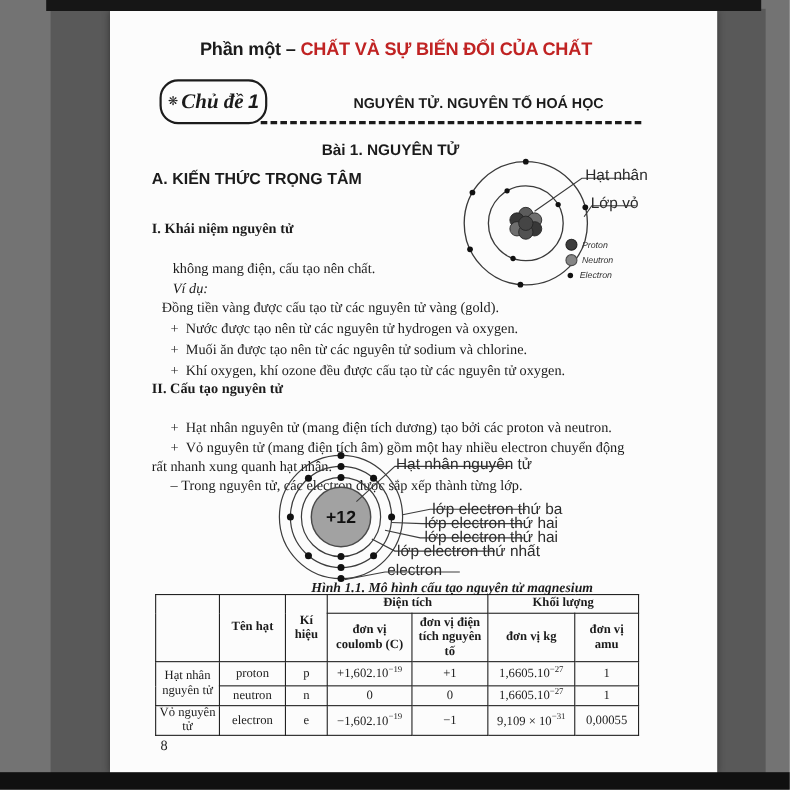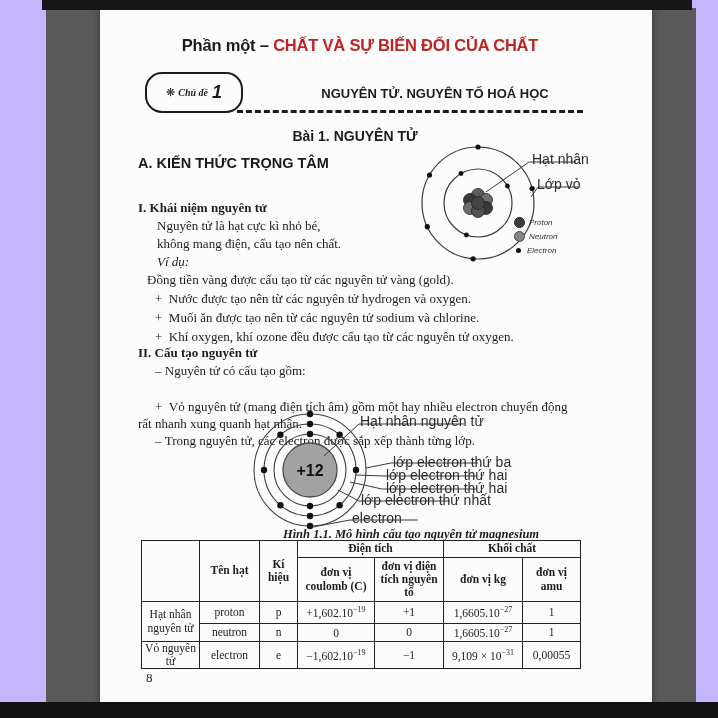--- a/index.html
+++ b/index.html
@@ -1,32 +1,32 @@
 <!DOCTYPE html>
 <html><head>
 <meta charset="utf-8">
 <style>
   html,body{margin:0;padding:0;}
-  .stage{position:relative;width:718px;height:718px;background:#c4b5fd;overflow:hidden;
+  .stage{position:relative;width:718px;height:718px;background:#737373;overflow:hidden;
          font-family:"Liberation Serif",serif;color:#1b1b1b;}
   .abs{position:absolute;}
   .bar-top{left:42px;top:0;width:650px;height:10px;background:#161616;z-index:3;}
   .photo-bg{left:46px;top:8px;width:650px;height:700px;background:#595959;z-index:1;}
   .bar-bottom{left:0;top:702px;width:718px;height:16px;background:#101010;z-index:4;}
   .page{left:100px;top:10px;width:552px;height:694px;background:#fcfcfc;z-index:2;
         box-shadow:0 0 7px rgba(0,0,0,.45);}
 
   
   .part-header{left:0;top:26px;width:520px;text-align:center;
     font-family:"Liberation Sans",sans-serif;font-weight:bold;font-size:16.5px;letter-spacing:-.2px;}
   .part-header .red{color:#c02323;}
   .badge{left:45px;top:62px;width:94px;height:37px;border:2.5px solid #1c1c1c;border-radius:17px;
     display:flex;align-items:center;justify-content:center;gap:3px;background:#fcfcfc;z-index:2;}
   .badge .star{font-size:11px;line-height:1;}
-  .badge .cd{font-style:italic;font-weight:bold;font-size:10px;}
+  .badge .cd{font-style:italic;font-weight:bold;font-size:19px;}
   .badge .num{font-family:"Liberation Sans",sans-serif;font-style:italic;font-weight:bold;font-size:18px;margin-left:1px;}
   .topic-title{left:150px;top:76px;width:370px;text-align:center;
     font-family:"Liberation Sans",sans-serif;font-weight:bold;font-size:13px;}
   .dash-line{left:137px;top:100px;width:346px;border-top:3px dashed #1b1b1b;}
   .lesson-title{left:0;top:118px;width:510px;text-align:center;
     font-family:"Liberation Sans",sans-serif;font-weight:bold;font-size:14px;}
   .section-a{left:38px;top:145px;font-family:"Liberation Sans",sans-serif;font-weight:bold;font-size:14.5px;}
 
   
   .bl{position:absolute;font-size:13px;white-space:nowrap;margin-top:24px;}
@@ -80,29 +80,28 @@
       <span class="cd">Chủ đề</span>
       <span class="num">1</span>
     </div>
     <div class="abs topic-title">NGUYÊN TỬ. NGUYÊN TỐ HOÁ HỌC</div>
     <div class="abs dash-line"></div>
 
     <div class="abs lesson-title">Bài 1. NGUYÊN TỬ</div>
     <div class="abs section-a">A. KIẾN THỨC TRỌNG TÂM</div>
 
     <div class="bl l0 bold">I. Khái niệm nguyên tử</div>
-    <div class="bl l1">Nguyên tử là hạt cực kì nhỏ bé,</div>
     <div class="bl l2">không mang điện, cấu tạo nên chất.</div>
     <div class="bl l3 italic">Ví dụ:</div>
     <div class="bl l4">Đồng tiền vàng được cấu tạo từ các nguyên tử vàng (gold).</div>
     <div class="bl l5">+&nbsp;&nbsp;Nước được tạo nên từ các nguyên tử hydrogen và oxygen.</div>
     <div class="bl l6">+&nbsp;&nbsp;Muối ăn được tạo nên từ các nguyên tử sodium và chlorine.</div>
     <div class="bl l7">+&nbsp;&nbsp;Khí oxygen, khí ozone đều được cấu tạo từ các nguyên tử oxygen.</div>
     <div class="bl l8 bold">II. Cấu tạo nguyên tử</div>
-    <div class="bl l9">–&nbsp;Nguyên tử có cấu tạo gồm:</div>
+    <div class="bl l10">+&nbsp;&nbsp;Hạt nhân nguyên tử (mang điện tích dương) tạo bởi các proton và neutron.</div>
     <div class="bl l11">+&nbsp;&nbsp;Vỏ nguyên tử (mang điện tích âm) gồm một hay nhiều electron chuyển động</div>
     <div class="bl l12">rất nhanh xung quanh hạt nhân.</div>
     <div class="bl l13">–&nbsp;Trong nguyên tử, các electron được sắp xếp thành từng lớp.</div>
 
     <svg class="abs" style="left:308px;top:130px;" width="212" height="138" viewBox="0 0 212 138">
       <circle cx="70" cy="63" r="56" fill="none" stroke="#3a3a3a" stroke-width="1.2"></circle>
       <circle cx="70" cy="63" r="34" fill="none" stroke="#3a3a3a" stroke-width="1.2"></circle>
 
       <g stroke="#242424" stroke-width="0.8">
         <circle cx="70" cy="55" r="6.5" fill="#5c5c5c"></circle>
@@ -188,21 +187,21 @@
           <col style="width:69px">
           <col style="width:79px">
           <col style="width:58px">
       </colgroup>
       <tbody>
           <tr class="r1">
         <td rowspan="2"></td>
         <td rowspan="2" class="hd">Tên hạt</td>
         <td rowspan="2" class="hd">Kí hiệu</td>
         <td colspan="2" class="hd">Điện tích</td>
-        <td colspan="2" class="hd">Khối chất</td>
+        <td colspan="2" class="hd">Khối lượng</td>
       </tr>
       <tr class="r2">
         <td class="hd">đơn vị coulomb (C)</td>
         <td class="hd">đơn vị điện tích nguyên tố</td>
         <td class="hd">đơn vị kg</td>
         <td class="hd">đơn vị amu</td>
       </tr>
       <tr class="r3">
         <td rowspan="2">Hạt nhân nguyên tử</td>
         <td>proton</td>

